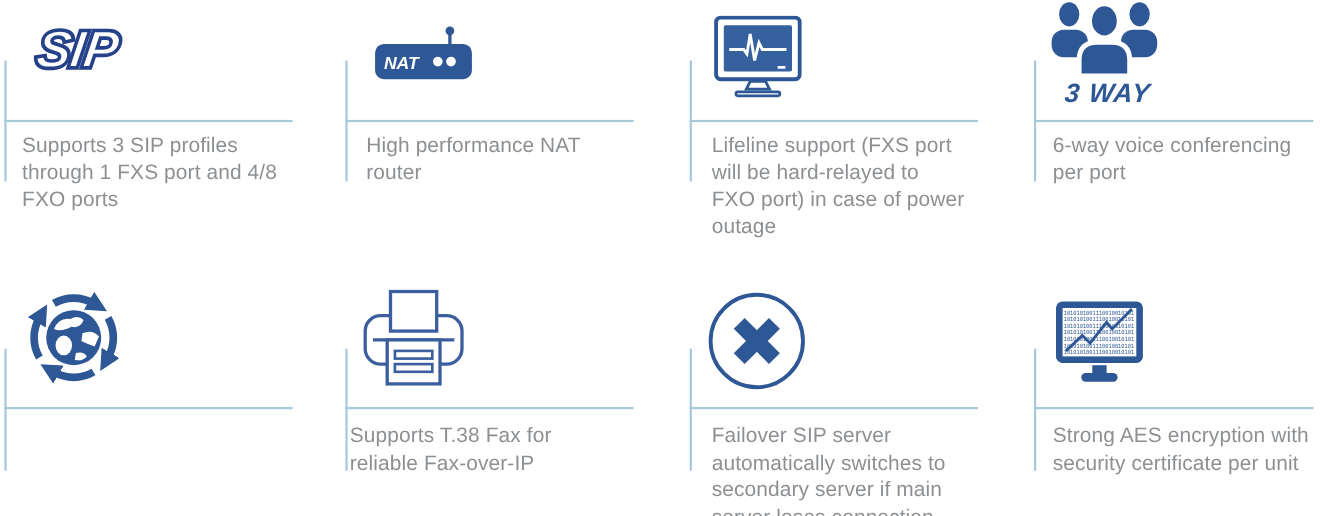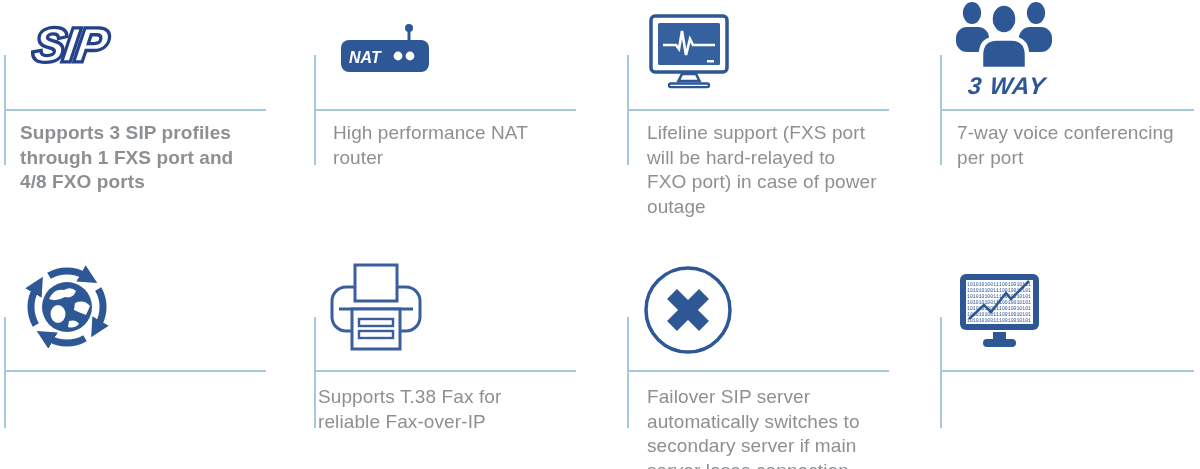--- a/index.html
+++ b/index.html
@@ -44,21 +44,21 @@
     <div class="vrule"></div>
     <div class="hrule"></div>
     <div class="icon" style="left:24px;top:16px;">
       <svg width="108" height="58" viewBox="0 0 108 58">
         <g transform="skewX(-8) translate(8,0)">
           <text x="2" y="45" font-size="47" font-weight="bold" font-style="italic" letter-spacing="-1" fill="#ffffff" stroke="#24418a" stroke-width="5" style="paint-order:stroke fill">SIP</text>
           <text x="2" y="45" font-size="47" font-weight="bold" font-style="italic" letter-spacing="-1" fill="none" stroke="#24418a" stroke-width="1.6">SIP</text>
         </g>
       </svg>
     </div>
-    <div class="desc" style="left:16px;width:242px;font-weight:bold;">Supports 3 SIP profiles through 1 FXS port and 4/8 FXO ports</div>
+    <div class="desc" style="left:16px;width:242px;">Supports 3 SIP profiles through 1 FXS port and 4/8 FXO ports</div>
   </div>
 
   <div class="cell r1 c3">
     <div class="vrule"></div>
     <div class="hrule"></div>
     <div class="icon" style="left:22px;top:14px;">
       <svg width="80" height="76" viewBox="0 0 80 76">
         <rect x="2" y="2" width="76" height="56" rx="4" fill="#ffffff" stroke="#2e5795" stroke-width="3.5"></rect>
         <rect x="9" y="9" width="62" height="42" rx="1.5" fill="#36619f"></rect>
         <polyline points="14,31 27,31 30,35 33,17 37,41 41,25 44,31 66,31" fill="none" stroke="#ffffff" stroke-width="2.6"></polyline>
@@ -93,21 +93,21 @@
       <svg width="100" height="68" viewBox="0 0 100 68">
         <ellipse cx="18" cy="12" rx="9.2" ry="11" fill="#2e5795"></ellipse>
         <rect x="2" y="26" width="33" height="25" rx="11" fill="#2e5795"></rect>
         <ellipse cx="82" cy="12" rx="9.2" ry="11" fill="#2e5795"></ellipse>
         <rect x="65" y="26" width="33" height="25" rx="11" fill="#2e5795"></rect>
         <ellipse cx="50" cy="18" rx="13.5" ry="15.5" fill="#2e5795" stroke="#ffffff" stroke-width="4.5"></ellipse>
         <path d="M27,68 L27,54 Q27,37.5 43,37.5 L57,37.5 Q73,37.5 73,54 L73,68 Z" fill="#2e5795" stroke="#ffffff" stroke-width="4.5"></path>
       </svg>
       <div class="threeway-label">3 WAY</div>
     </div>
-    <div class="desc" style="left:17px;width:238px;">7-way voice conferencing per port</div>
+    <div class="desc" style="left:17px;width:238px;">6-way voice conferencing per port</div>
   </div>
 
   <div class="cell r2 c1">
     <div class="vrule"></div>
     <div class="hrule"></div>
     <div class="icon" style="left:17px;top:26px;">
       <svg width="92" height="92" viewBox="0 0 92 92">
         <defs>
           <marker id="ah" viewBox="0 0 10 10" refX="2.5" refY="5" markerWidth="2.7" markerHeight="2.7" orient="auto">
             <path d="M0,0 L10,5 L0,10 Z" fill="#2e5795"></path>
@@ -177,15 +177,16 @@
           <text x="10" y="33" textLength="64" lengthAdjust="spacingAndGlyphs">1010101001110010010101</text>
           <text x="10" y="39" textLength="64" lengthAdjust="spacingAndGlyphs">1010101001110010010101</text>
           <text x="10" y="45" textLength="64" lengthAdjust="spacingAndGlyphs">1010101001110010010101</text>
           <text x="10" y="51" textLength="64" lengthAdjust="spacingAndGlyphs">1010101001110010010101</text>
         </g>
         <polyline points="12,48 27,34 34,41 49,22 54,28 72,10" fill="none" stroke="#2e5795" stroke-width="2.6"></polyline>
         <rect x="36" y="61" width="13" height="8" fill="#2e5795"></rect>
         <rect x="26" y="68" width="33" height="8" rx="4" fill="#2e5795"></rect>
       </svg>
     </div>
+    <div class="desc" style="left:17px;width:238px;">Strong AES encryption with security certificate per unit</div>
   </div>
 
 </div>
 
 </body></html>

